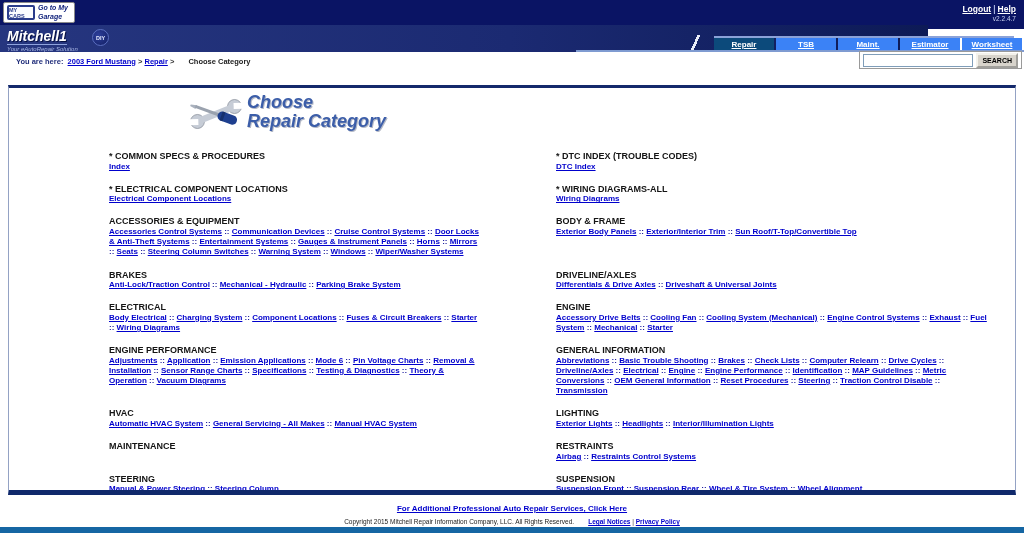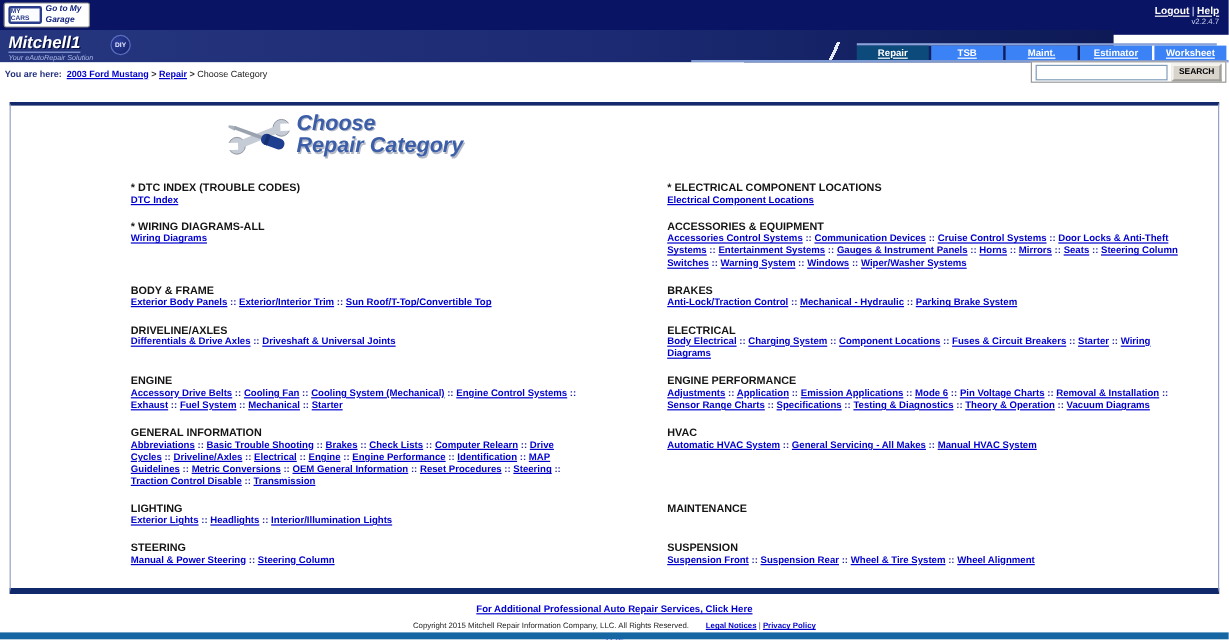--- a/index.html
+++ b/index.html
@@ -31,25 +31,25 @@
   .tab-topline { position:absolute; right:10px; top:36px; width:300px; height:2px; background:#8ba2d8; }
   .tab-slash { position:absolute; left:684px; top:35px; width:22px; height:16px;
     background:linear-gradient(115deg, transparent 46%, #e9edf8 46%, #e9edf8 56%, transparent 56%); }
   .tab-bar { position:absolute; right:2px; top:38px; display:flex; gap:2px; }
   .tab { width:60px; height:13px; background:#3b82f6; color:#fff; font-size:8px; font-weight:bold;
     text-decoration:underline; display:flex; align-items:center; justify-content:center; }
   .tab.active { background:#0c4a7b; }
   .tab-bottomline { position:absolute; right:0; top:50px; width:448px; height:2px; background:#7f9bd1; }
 
   .crumbrow { position:absolute; left:0; top:52px; width:620px; height:18px; background:#fff; font-size:7.5px;
-    display:flex; align-items:center; padding-left:4px; white-space:pre;text-align:center; }
+    display:flex; align-items:center; padding-left:16px; white-space:pre;text-align:center; }
   .crumb-prefix { color:#23307c; font-weight:bold; }
   .crumb-link { color:#0000cc; font-weight:bold; text-decoration:underline; }
   .crumb-sep { color:#333; font-weight:bold; }
-  .crumb-current { color:#222; font-weight:normal; }
+  .crumb-current { color:#222; font-weight:bold;margin-left:12px; }
 
   .search-wrap { position:absolute; right:2px; top:51px; height:18px; background:#fff; border:1px solid #9a9a9a;
     display:flex; align-items:center; gap:3px; padding:1px 3px; }
   .search-input { width:110px; height:13px; border:1px solid #7f9db9; font-size:8px; padding:0 2px;
     font-family:"Liberation Sans",sans-serif; }
   .search-btn { height:15px; background:#d8d4cc; border:2px outset #f4f2ec; font-size:7px; font-weight:bold;
     padding:0 4px; color:#000; font-family:"Liberation Sans",sans-serif; }
 
   
   .panel { position:absolute; left:8px; top:85px; width:1008px; height:410px; background:#fff;
@@ -135,20 +135,24 @@
       </g>
     </svg>
     <div class="title-text">
       <div>Choose</div>
       <div>Repair Category</div>
     </div>
   </div>
 
   <div class="cat-grid">
       <div>
+        <div class="cat-heading">* COMMON SPECS &amp; PROCEDURES</div>
+        <div class="cat-links"><a class="cat-link">Index</a></div>
+      </div>
+      <div>
         <div class="cat-heading">* DTC INDEX (TROUBLE CODES)</div>
         <div class="cat-links"><a class="cat-link">DTC Index</a></div>
       </div>
       <div>
         <div class="cat-heading">* ELECTRICAL COMPONENT LOCATIONS</div>
         <div class="cat-links"><a class="cat-link">Electrical Component Locations</a></div>
       </div>
       <div>
         <div class="cat-heading">* WIRING DIAGRAMS-ALL</div>
         <div class="cat-links"><a class="cat-link">Wiring Diagrams</a></div>
@@ -188,20 +192,24 @@
       <div>
         <div class="cat-heading">HVAC</div>
         <div class="cat-links"><a class="cat-link">Automatic HVAC System</a><span class="sep"> :: </span><a class="cat-link">General Servicing - All Makes</a><span class="sep"> :: </span><a class="cat-link">Manual HVAC System</a></div>
       </div>
       <div>
         <div class="cat-heading">LIGHTING</div>
         <div class="cat-links"><a class="cat-link">Exterior Lights</a><span class="sep"> :: </span><a class="cat-link">Headlights</a><span class="sep"> :: </span><a class="cat-link">Interior/Illumination Lights</a></div>
       </div>
       <div>
         <div class="cat-heading">MAINTENANCE</div>
+      </div>
+      <div>
+        <div class="cat-heading">RESTRAINTS</div>
+        <div class="cat-links"><a class="cat-link">Airbag</a><span class="sep"> :: </span><a class="cat-link">Restraints Control Systems</a></div>
       </div>
       <div>
         <div class="cat-heading">STEERING</div>
         <div class="cat-links"><a class="cat-link">Manual &amp; Power Steering</a><span class="sep"> :: </span><a class="cat-link">Steering Column</a></div>
       </div>
       <div>
         <div class="cat-heading">SUSPENSION</div>
         <div class="cat-links"><a class="cat-link">Suspension Front</a><span class="sep"> :: </span><a class="cat-link">Suspension Rear</a><span class="sep"> :: </span><a class="cat-link">Wheel &amp; Tire System</a><span class="sep"> :: </span><a class="cat-link">Wheel Alignment</a></div>
       </div>
     </div>

